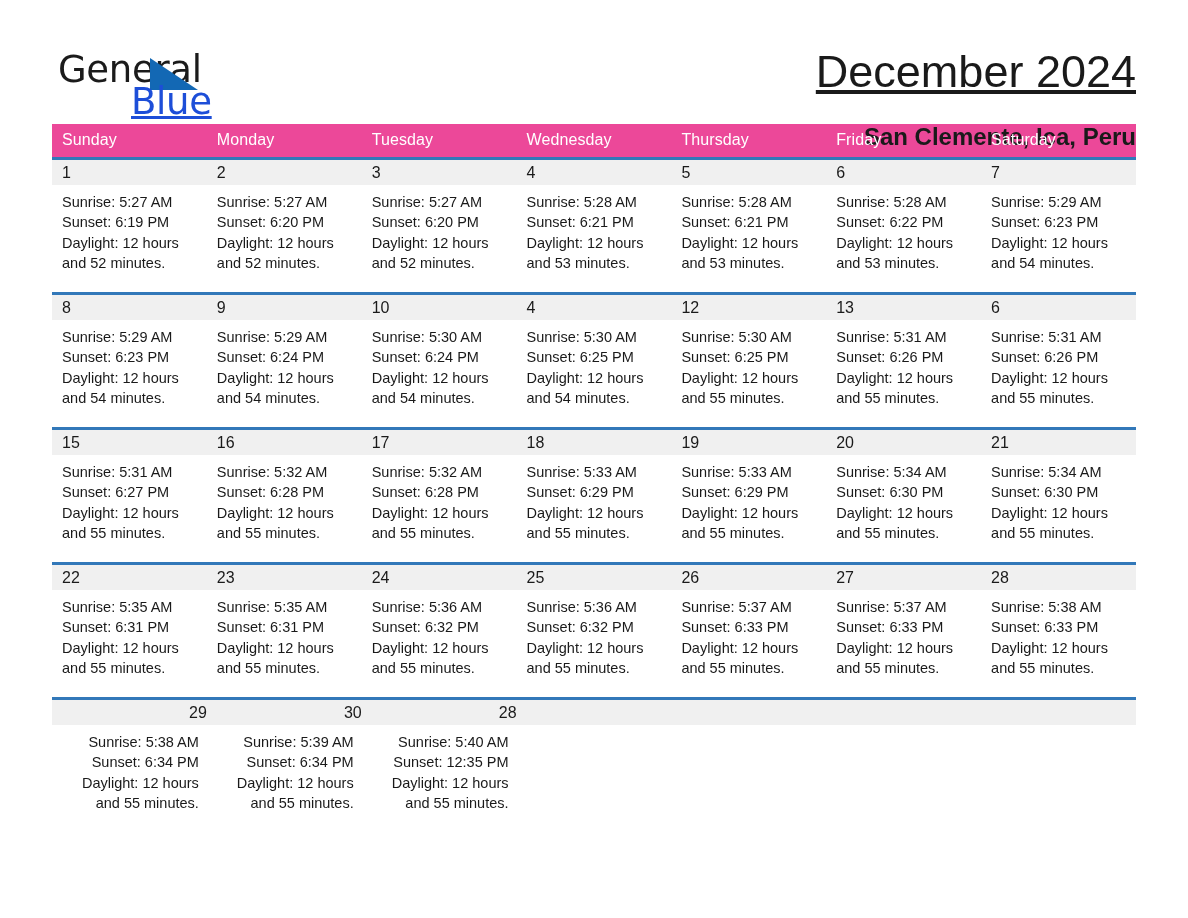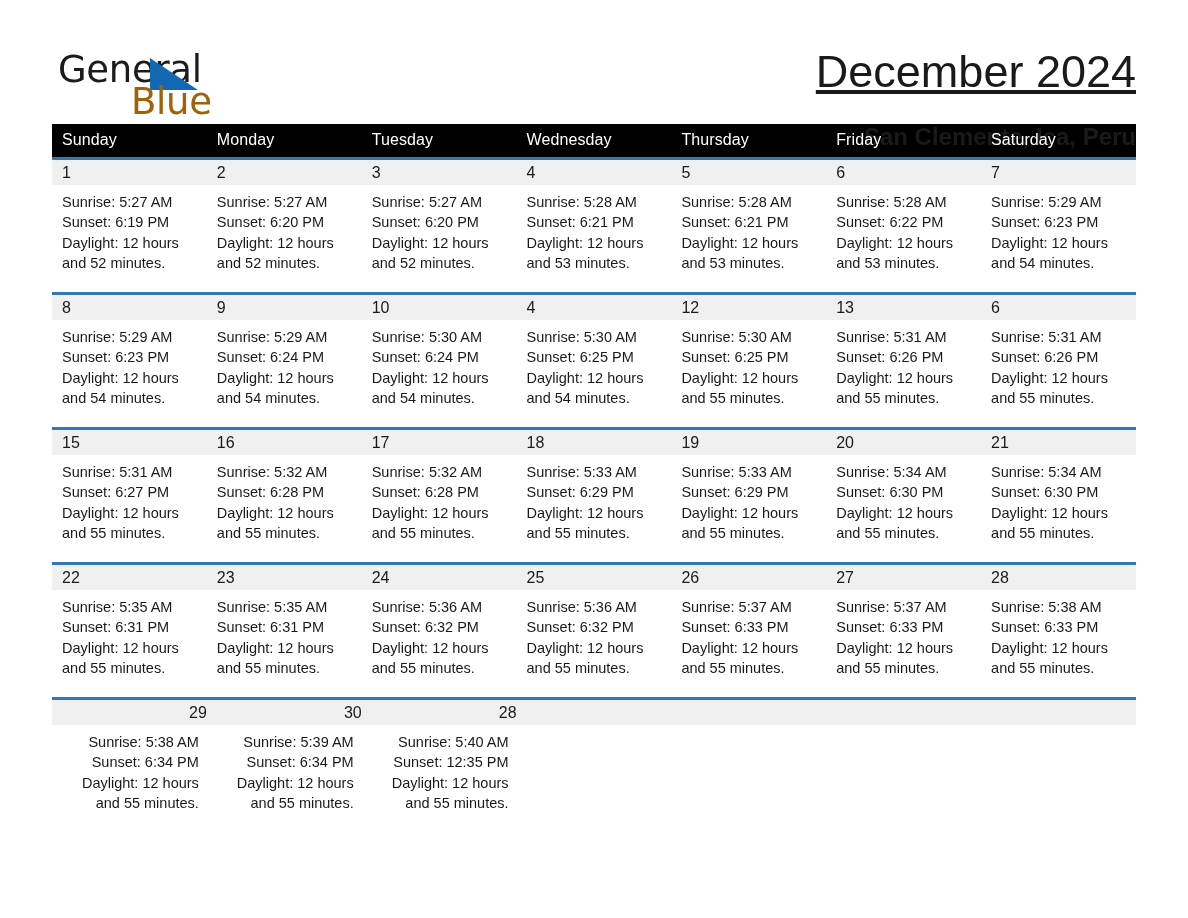--- a/index.html
+++ b/index.html
@@ -49,23 +49,24 @@
     font-family: "DejaVu Sans", sans-serif;
     font-weight: 400;
   }
   .brand-blue {
     position: absolute;
     left: 79px;
     top: 38px;
     font-size: 37px;
     line-height: 40px;
     letter-spacing: -0.3px;
-    color: #a16207;
+    color: #1d4ed8;
     font-family: "DejaVu Sans", sans-serif;
     font-weight: 400;
+    text-decoration: underline;
   }
   .brand-flag {
     position: absolute;
     left: 98px;
     top: 14px;
     width: 48px;
     height: 32px;
     background: #1368b4;
     clip-path: polygon(0 0, 100% 100%, 0 100%);
   }
@@ -96,21 +97,21 @@
   
   .calendar {
     margin-top: 24px;
     width: 1084px;
     border-collapse: collapse;
     table-layout: fixed;
   }
   .calendar col { width: 154.85px; }
 
   thead th {
-    background: #000000;
+    background: #ec4899;
     color: #ffffff;
     font-size: 16px;
     font-weight: 400;
     text-align: left;
     padding: 7px 0 8px 10px;
     height: 31px;
     box-sizing: border-box;
     vertical-align: middle;
     letter-spacing: 0.1px;
   }

